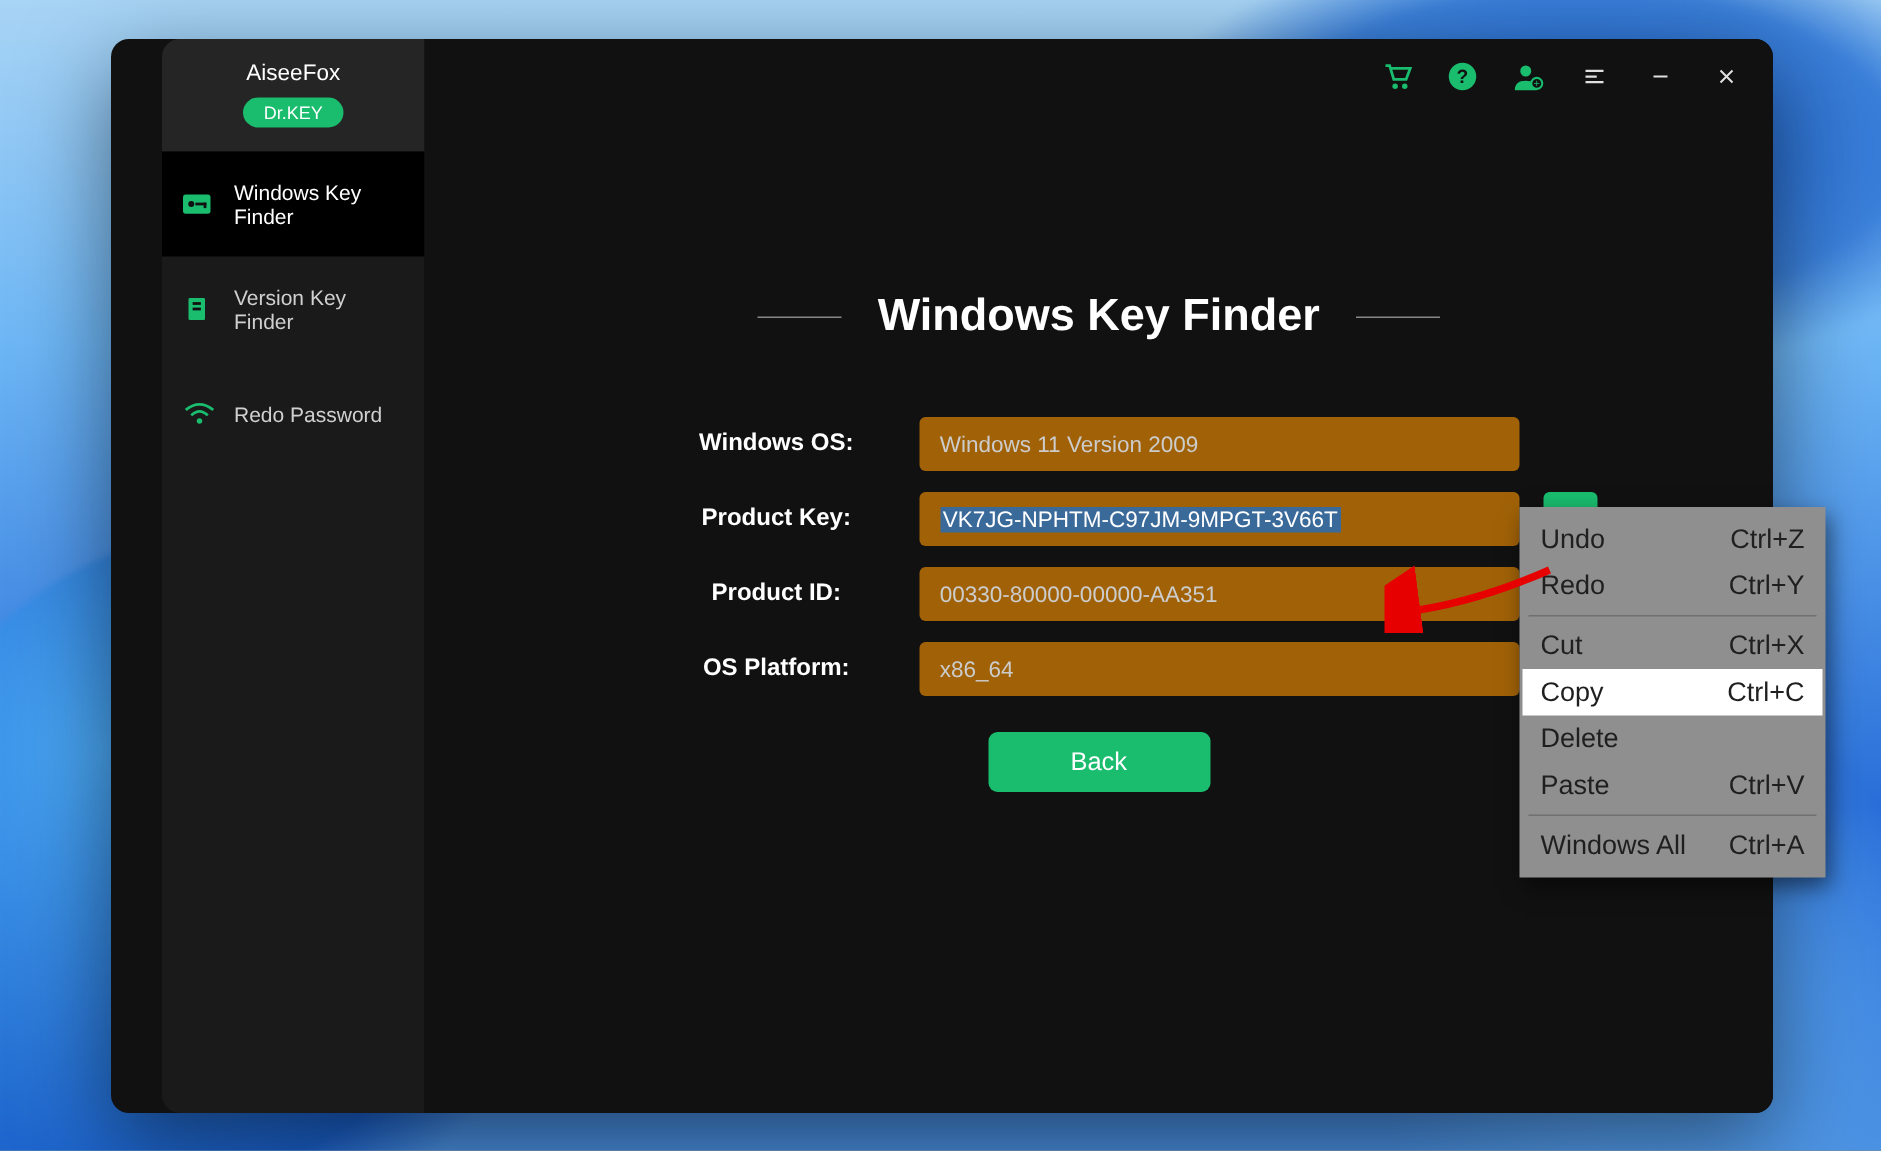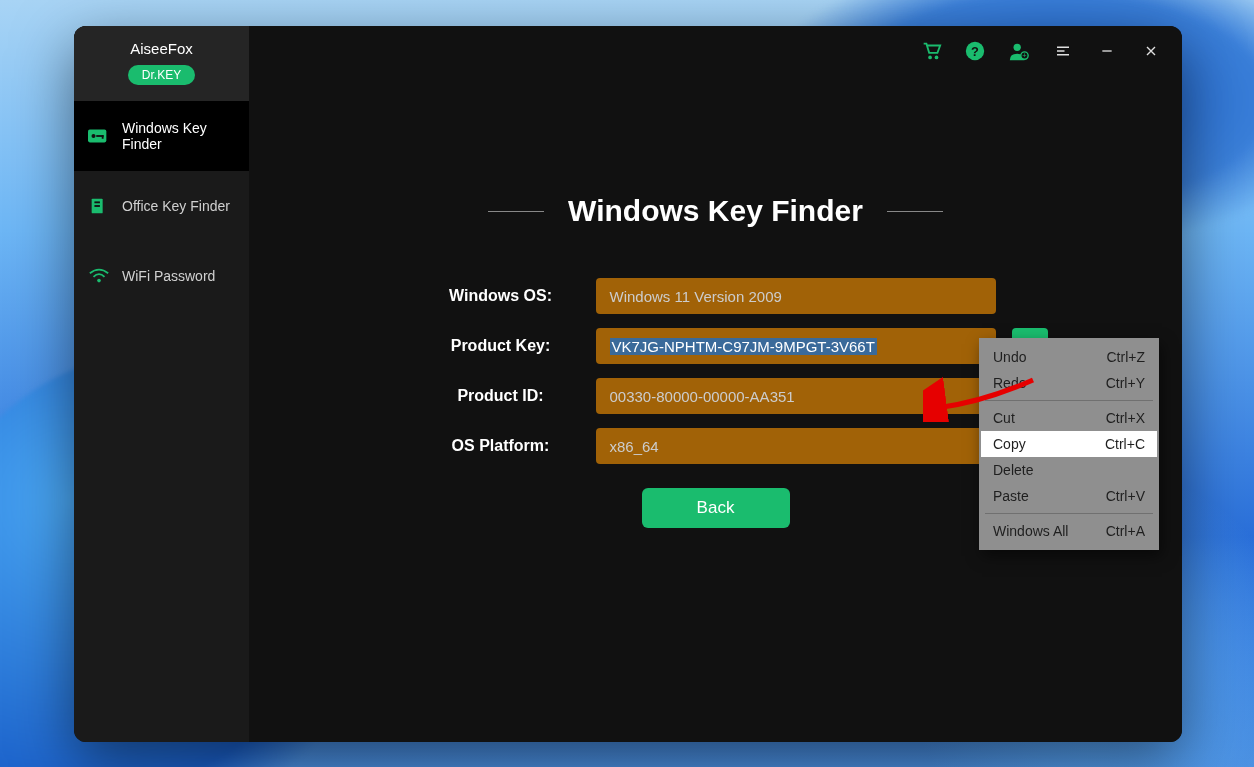--- a/index.html
+++ b/index.html
@@ -21,20 +21,21 @@
   border-radius:50%; }
 
 .app-window {
   position: absolute; left: 74px; top: 26px;
   width: 1108px; height: 716px;
   background: #111;
   border-radius: 12px;
   box-shadow: 0 20px 60px rgba(0,0,0,.5);
   display: flex;
   overflow: visible;
+  padding-left: 34px;
 }
 
 .sidebar {
   width: 175px; flex-shrink:0;
   background: #1a1a1a;
   border-top-left-radius: 12px; border-bottom-left-radius:12px;
 }
 .brand-area {
   background: #252525;
   padding: 14px 0 16px;
@@ -97,23 +98,23 @@
 .back-btn {
   display:block; margin: 24px auto 0;
   width:148px; height:40px; border:none; border-radius:6px;
   background:#1abc6e; color:#fff; font-size:17px; font-weight:500;
   cursor:pointer;
 }
 
 
 .ctx-menu {
   position:absolute; left: 730px; top: 312px;
-  width:180px; background:#8f8f8f;
+  width:204px; background:#8f8f8f;
   box-shadow: 3px 6px 14px rgba(0,0,0,.5);
-  padding:2px; font-size:14px; color:#1a1a1a;
+  padding:2px; font-size:18px; color:#1a1a1a;
   z-index:10;
 }
 .ctx-group { padding:4px 0; }
 .ctx-sep { height:1px; background:#707070; margin:0 4px; }
 .ctx-item {
   display:flex; justify-content:space-between;
   padding:5px 12px; cursor:default; color:#1f1f1f;
 }
 .ctx-item:hover, .ctx-item.hover {
   background:#fff;
@@ -154,32 +155,32 @@
     </div>
 
     <div class="nav-item">
       <span class="nav-icon">
         <svg viewBox="0 0 24 18">
             <rect x="4" y="1" width="12" height="16" rx="1" fill="#1abc6e"></rect>
             <rect x="7" y="4" width="6" height="2" fill="#111"></rect>
             <rect x="7" y="8" width="6" height="2" fill="#111"></rect>
           </svg>
       </span>
-      <span>Office Key Finder</span>
+      <span>Version Key Finder</span>
     </div>
 
     <div class="nav-item">
       <span class="nav-icon">
         <svg viewBox="0 0 24 18">
             <path d="M2 6 Q12 -2 22 6" stroke="#1abc6e" stroke-width="2" fill="none"></path>
             <path d="M6 10 Q12 4 18 10" stroke="#1abc6e" stroke-width="2" fill="none"></path>
             <circle cx="12" cy="14" r="2" fill="#1abc6e"></circle>
           </svg>
       </span>
-      <span>WiFi Password</span>
+      <span>Redo Password</span>
     </div>
   </div>
 
   <div class="main">
 
     <div class="titlebar">
       <span class="tb-icon tb-green">
         <svg viewBox="0 0 24 24">
             <path d="M4 4h3l3 10h9l3-8H8" stroke="#1abc6e" stroke-width="2" fill="none"></path>
             <circle cx="11" cy="19" r="2" fill="#1abc6e"></circle>

